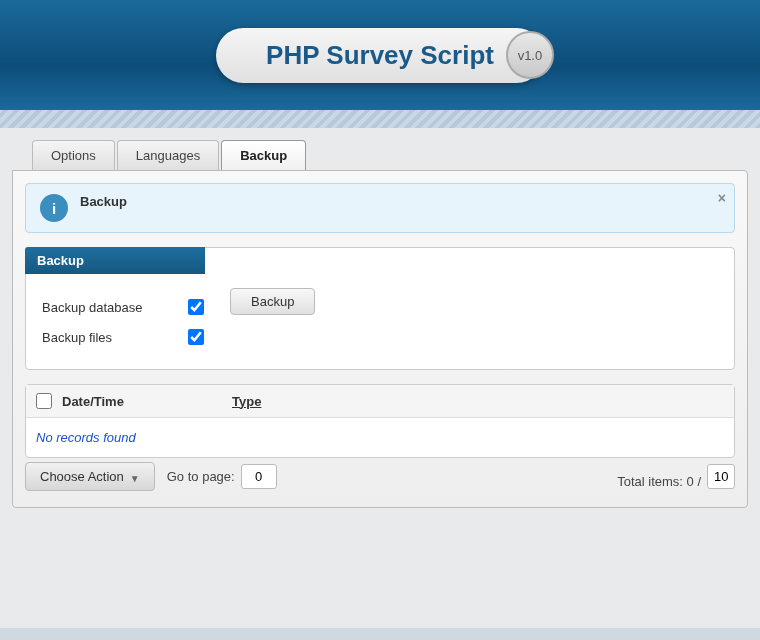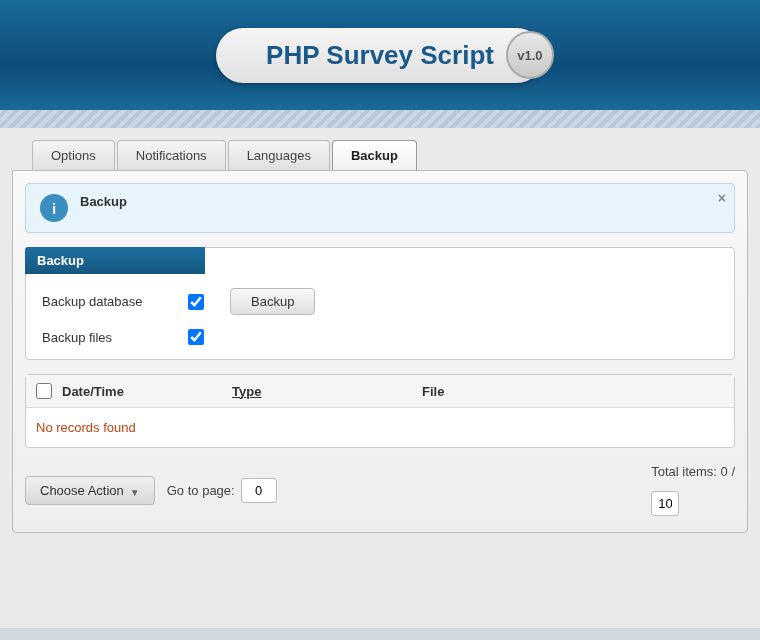--- a/index.html
+++ b/index.html
@@ -39,21 +39,21 @@
     .version-badge {
       background: linear-gradient(180deg, #e8e8e8 0%, #c8c8c8 100%);
       border: 2px solid #aaa;
       border-radius: 50%;
       width: 48px;
       height: 48px;
       display: flex;
       align-items: center;
       justify-content: center;
       font-size: 13px;
-      font-weight: bold;
+      font-weight: normal;
       color: #555;
       position: absolute;
       right: -10px;
       top: 50%;
       transform: translateY(-50%);
     }
 
     
     .header-stripe {
       background: repeating-linear-gradient(
@@ -165,26 +165,26 @@
       border-radius: 3px 3px 0 0;
       width: 180px;
       margin: -1px -1px 0 -1px;
       border-radius: 3px 0 0 0;
     }
     .backup-section-body {
       padding: 14px 16px;
     }
     .backup-row {
       display: flex;
-      align-items: center;
+      align-items: flex-end;
       margin-bottom: 14px;
       gap: 16px;
     }
     .backup-row:last-child {
-      margin-bottom: 0;
+      margin-bottom: 10px;
     }
     .backup-label {
       width: 130px;
       color: #333;
     }
     .backup-checkbox {
       width: 16px;
       height: 16px;
       cursor: pointer;
     }
@@ -197,21 +197,20 @@
       font-size: 13px;
       color: #333;
       margin-left: 10px;
     }
 
     
     .table-area {
       background: white;
       border: 1px solid #ccc;
       border-radius: 4px;
-      margin-bottom: 12px;
     }
     .table-header {
       display: flex;
       align-items: center;
       border-bottom: 1px solid #ddd;
       padding: 8px 10px;
       background: #f5f5f5;
       gap: 10px;
     }
     .table-header-checkbox {
@@ -222,22 +221,23 @@
       color: #333;
       font-weight: bold;
       font-size: 13px;
     }
     .col-datetime { width: 160px; }
     .col-type { width: 180px; text-decoration: underline; }
     .col-file { flex: 1; }
 
     .no-records {
       padding: 12px 10px;
-      color: #c2410c;
-      font-size: 13px;
+      color: #1d4ed8;
+      font-size: 13px;
+      font-style: italic;
     }
 
     
     .bottom-bar {
       display: flex;
       align-items: center;
       gap: 12px;
       padding: 4px 0;
     }
     .choose-action-btn {
@@ -269,25 +269,24 @@
       border: 1px solid #bbb;
       border-radius: 3px;
       padding: 4px 6px;
       text-align: center;
       font-size: 13px;
       background: white;
     }
     .total-items {
       margin-left: auto;
       display: flex;
-      align-items: flex-start;
-      gap: 12px;
+      align-items: flex-end;
+      gap: 6px;
       color: #444;
       font-size: 13px;
-      flex-direction: column;
     }
     .per-page-input {
       width: 28px;
       border: 1px solid #bbb;
       border-radius: 3px;
       padding: 4px 6px;
       text-align: center;
       font-size: 13px;
       background: white;
     }
@@ -301,21 +300,20 @@
     <div class="version-badge">v1.0</div>
   </div>
 </div>
 
 <div class="header-stripe"></div>
 
 <div class="main">
 
   <div class="tabs">
     <div class="tab">Options</div>
-    <div class="tab">Notifications</div>
     <div class="tab">Languages</div>
     <div class="tab active">Backup</div>
   </div>
 
   <div class="content-panel">
 
     <div class="info-box">
       <div class="info-icon">i</div>
       <div>
         <div class="info-text-title">Backup</div>
@@ -339,21 +337,20 @@
         </div>
 
       </div>
     </div>
 
     <div class="table-area">
       <div class="table-header">
         <input type="checkbox" class="table-header-checkbox" style="">
         <span class="table-col col-datetime">Date/Time</span>
         <span class="table-col col-type">Type</span>
-        <span class="table-col col-file">File</span>
       </div>
       <div class="no-records">No records found</div>
     </div>
 
     <div class="bottom-bar">
       <button class="choose-action-btn">
         <span>Choose Action</span>
         <span class="dropdown-arrow">▼</span>
       </button>
 

